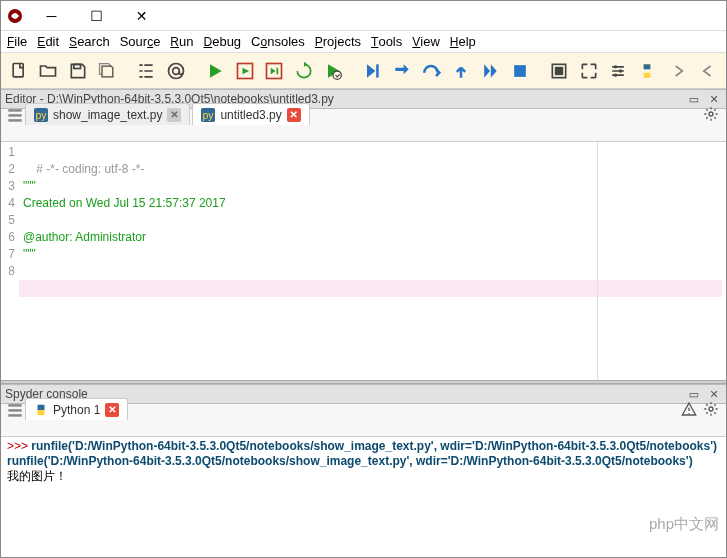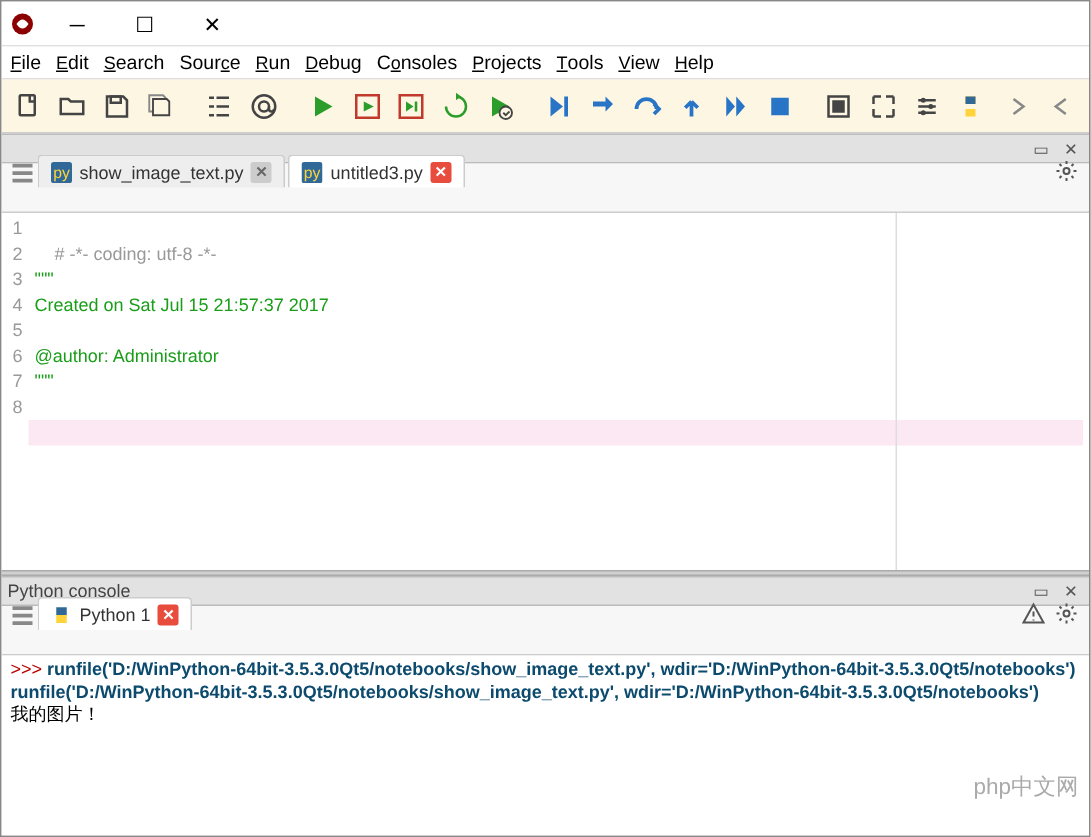--- a/index.html
+++ b/index.html
@@ -209,20 +209,21 @@
       </svg>
     </div>
   <div class="tbtn">
       <svg viewBox="0 0 24 24">
         <path d="M15 6l-8 6 8 6" fill="none" stroke="#888" stroke-width="2"></path>
       </svg>
     </div>
 </div>
 
 <div class="pane-title">
+  <span>Editor - D:\WinPython-64bit-3.5.3.0Qt5\notebooks\untitled3.py</span>
   <span class="spacer"></span>
   <span class="pbtn">▭</span>
   <span class="pbtn">✕</span>
 </div>
 
 <div class="tabbar">
   <div class="tbtn" style="width:20px;height:20px">
       <svg viewBox="0 0 24 24">
         <rect x="4" y="5" width="16" height="3" fill="#888"></rect>
         <rect x="4" y="11" width="16" height="3" fill="#888"></rect>
@@ -265,34 +266,34 @@
     <div>3</div>
     <div>4</div>
     <div>5</div>
     <div>6</div>
     <div>7</div>
     <div>8</div>
   </div>
   <div class="code">
     <span class="c-comment"># -*- coding: utf-8 -*-</span>
 <span class="c-string">"""</span>
-<span class="c-string">Created on Sat Jul 15 21:57:37 2017</span>
+<span class="c-string">Created on Wed Jul 15 21:57:37 2017</span>
 <span class="c-string"></span>
 <span class="c-string">@author: Administrator</span>
 <span class="c-string">"""</span>
 <span></span>
 <span class="c-current"> </span>
     <div class="ruler"></div>
   </div>
 </div>
 
 <div class="splitter"></div>
 
 <div class="pane-title">
-  <span>Python console</span>
+  <span>Spyder console</span>
   <span class="spacer"></span>
   <span class="pbtn">▭</span>
   <span class="pbtn">✕</span>
 </div>
 
 <div class="tabbar">
   <div class="tbtn" style="width:20px;height:20px">
       <svg viewBox="0 0 24 24">
         <rect x="4" y="5" width="16" height="3" fill="#888"></rect>
         <rect x="4" y="11" width="16" height="3" fill="#888"></rect>

